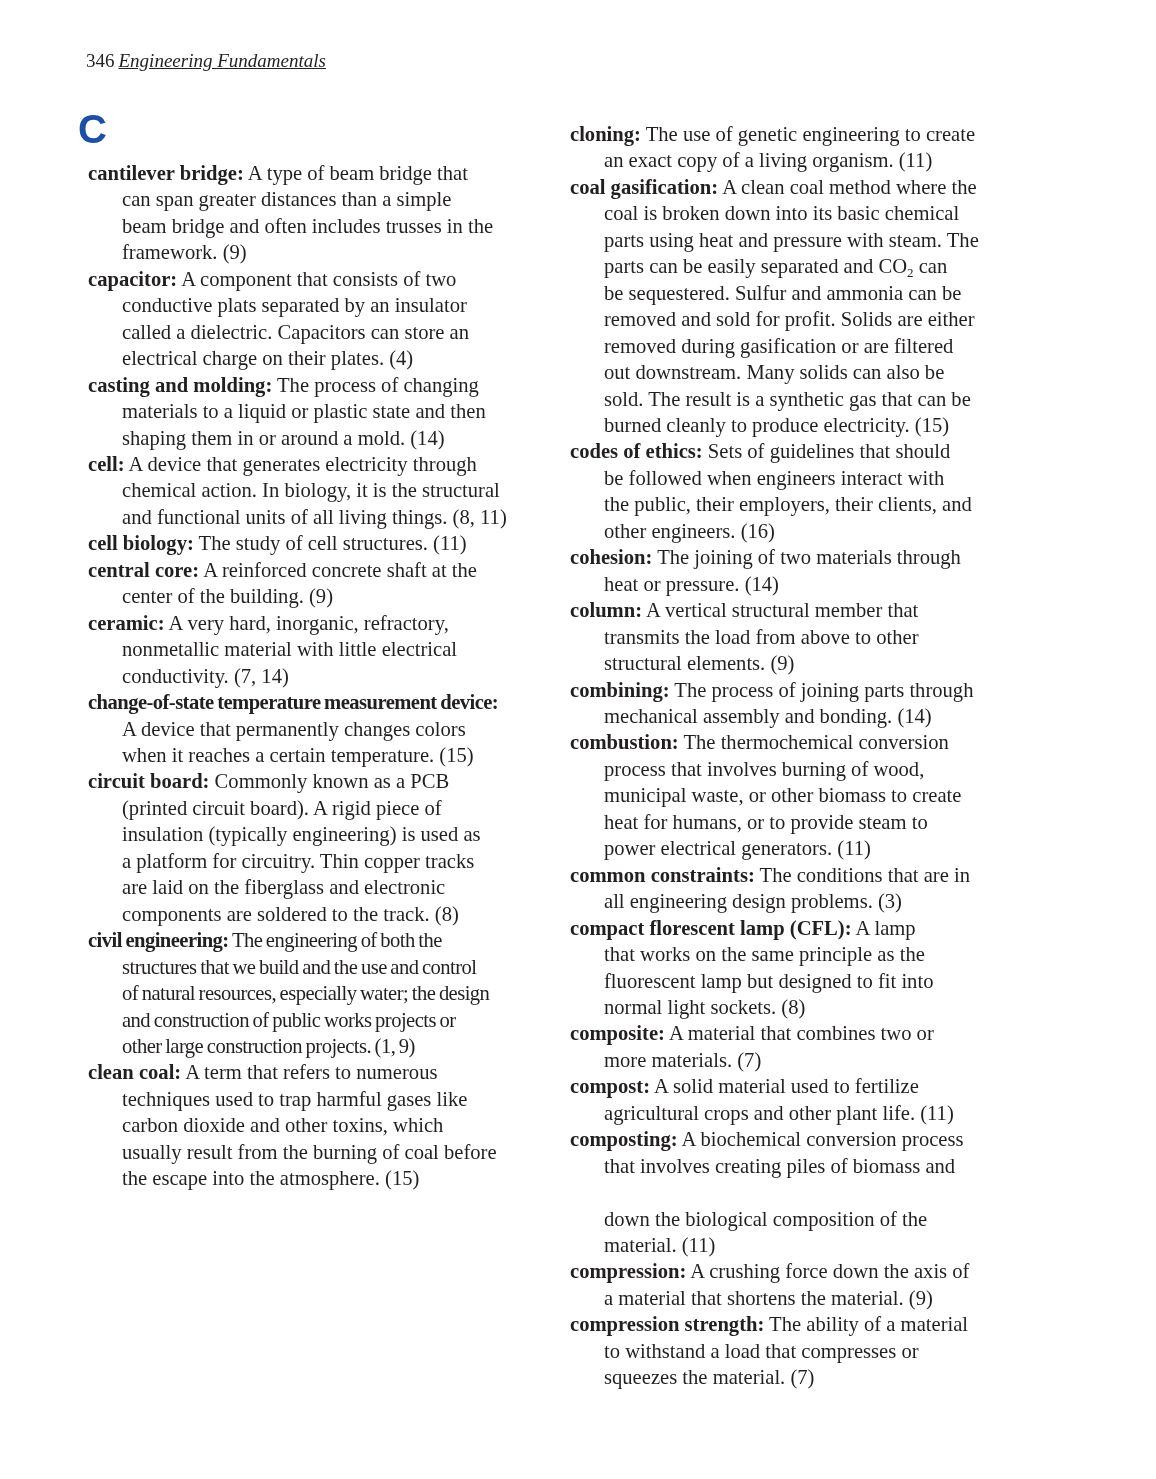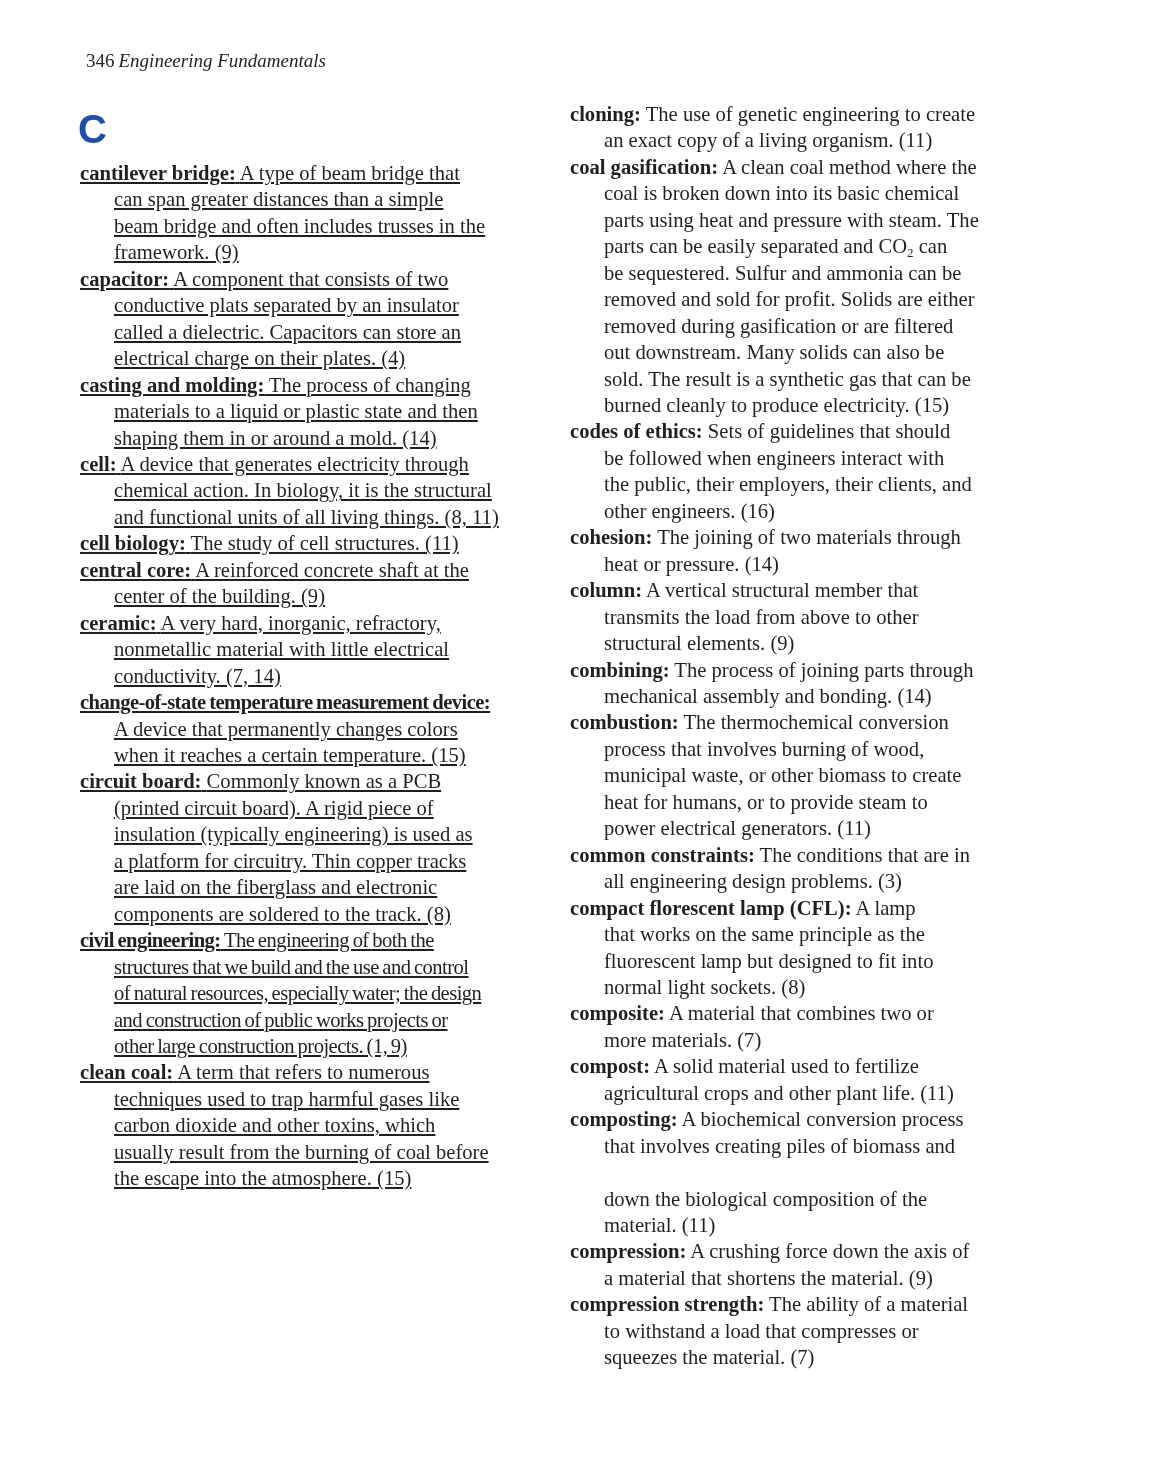--- a/index.html
+++ b/index.html
@@ -1,27 +1,27 @@
 <!DOCTYPE html>
 <html><head>
 <meta charset="utf-8">
 <style>
   html, body { margin:0; padding:0; background:#ffffff; }
   body { width:1156px; height:1479px; position:relative; overflow:hidden;
          font-family:"DejaVu Serif", "Liberation Serif", serif; color:#231f20; }
   .header { position:absolute; left:86px; top:49px; font-family:"Liberation Serif", serif;
             font-size:19px; line-height:24px; color:#231f20; white-space:nowrap; }
   .header .pnum { font-weight:normal; margin-right:4px; }
-  .header .ptitle { font-style:italic; }
+  .header .ptitle { font-style:italic;text-decoration:underline; }
   .section-letter { position:absolute; left:78px; top:106px; font-family:"Liberation Sans", sans-serif;
                     font-weight:bold; font-size:40px; line-height:46px; color:#1e4fa3; }
   .col { position:absolute; width:470px; font-family:"Liberation Serif", serif;
          font-size:20.6px; line-height:26.45px; color:#231f20; }
-  .col.left { left:80px; top:160px;text-decoration:underline; }
-  .col.right { left:570px; top:101px; }
+  .col.left { left:88px; top:160px; }
+  .col.right { left:570px; top:121px; }
   .entry { padding-left:34px; text-indent:-34px; white-space:nowrap; }
   .term { font-weight:bold; }
   .tight { letter-spacing:-0.55px; word-spacing:-1px; }
   sub { font-size:13px; line-height:0; vertical-align:-4px; }
 </style>
 </head>
 <body>
 
 <div class="header">
   <span class="pnum">346</span><span class="ptitle">Engineering Fundamentals</span>

